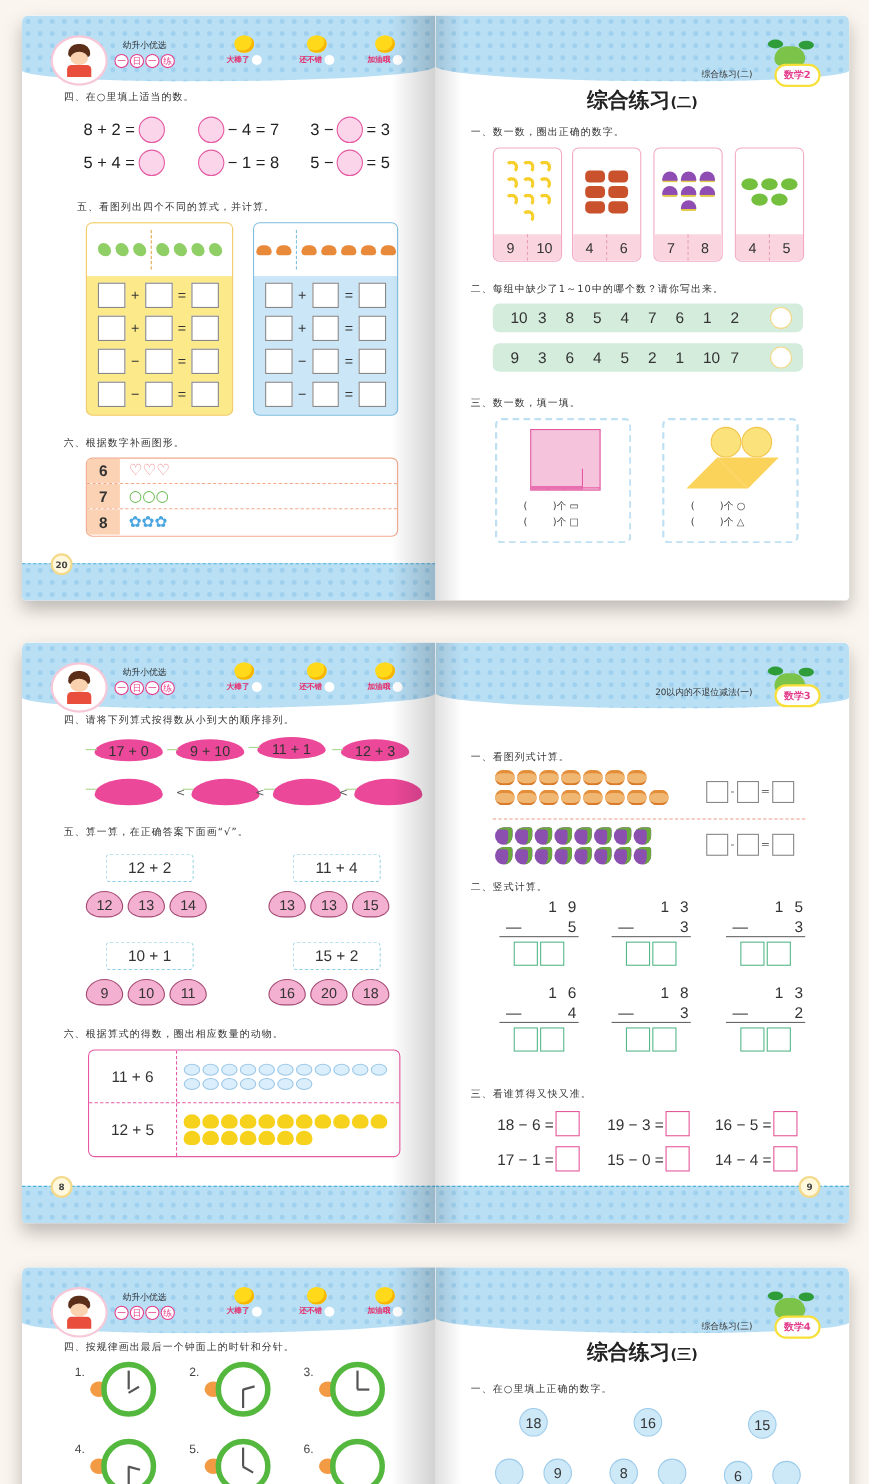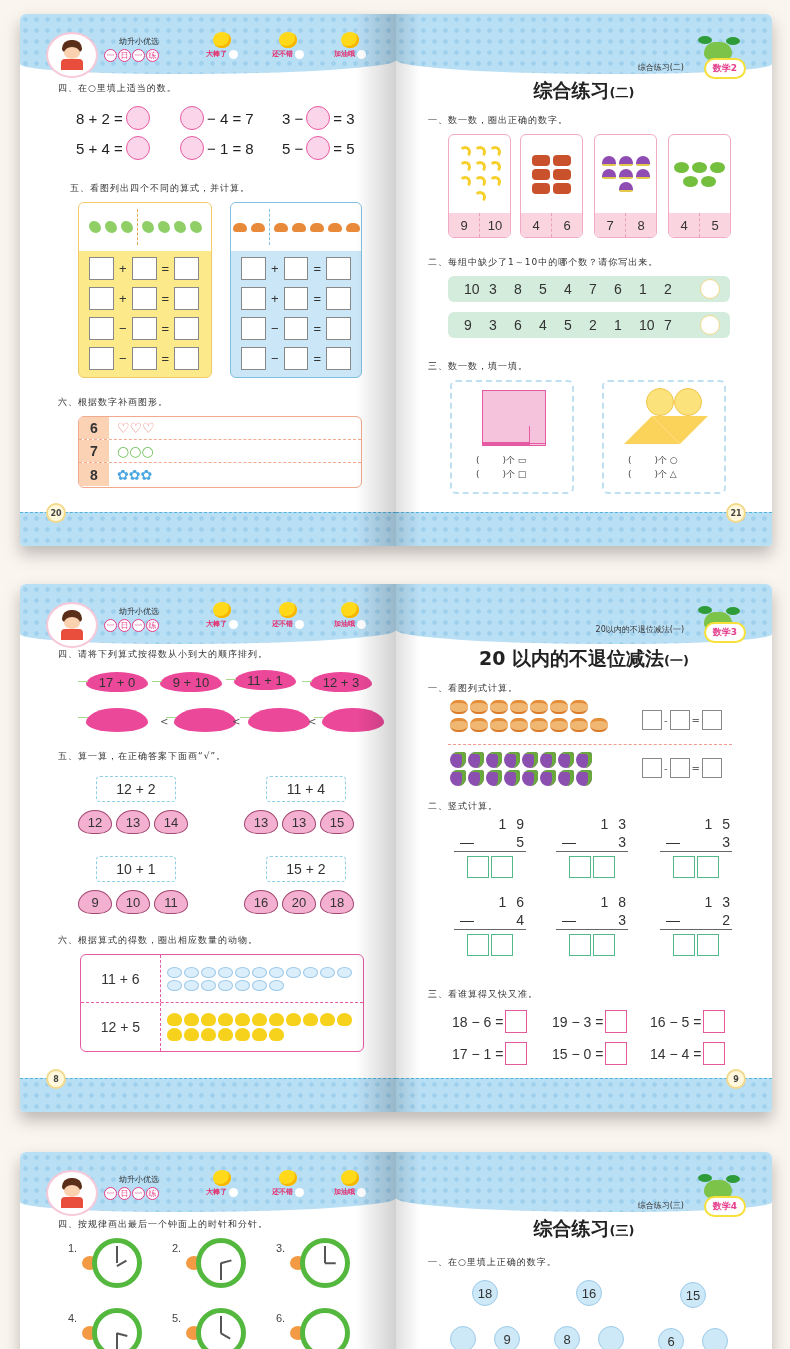--- a/index.html
+++ b/index.html
@@ -13,21 +13,21 @@
 .dots{background-color:#b9dff5;background-image:radial-gradient(circle,#9fd0ee 2px,transparent 2.5px);background-size:11px 11px}
 .hdr{position:absolute;left:0;right:0;top:0;height:60px}
 .hdr.wave{border-radius:0 0 60% 40%/0 0 14px 10px}
 .ftr{position:absolute;left:0;right:0;bottom:0;height:34px;border-top:1.5px dashed #4fb3d9}
 .pgnum{position:absolute;top:-10px;width:20px;height:20px;border-radius:50%;background:#fff8dc;border:2px solid #f3d98a;font-size:8px;font-weight:bold;display:flex;align-items:center;justify-content:center;color:#444}
 .avatar{position:absolute;left:26px;top:18px;width:52px;height:46px;border-radius:50%;background:#fff;border:2px solid #f6c8d8;display:flex;align-items:center;justify-content:center}
 .boy{width:22px;height:30px;position:relative}
 .boy .hair{position:absolute;left:1px;top:0;width:20px;height:12px;background:#5a2e18;border-radius:10px 10px 4px 4px}
 .boy .face{position:absolute;left:3px;top:7px;width:16px;height:12px;background:#fbd2b0;border-radius:50%}
 .boy .shirt{position:absolute;left:0;top:19px;width:22px;height:11px;background:#e94e3c;border-radius:4px 4px 0 0}
-.brand{position:absolute;left:84px;top:22px;text-align:right}
+.brand{position:absolute;left:84px;top:22px;text-align:center}
 .brand .sub{font-family:"DejaVu Serif",serif;font-size:8px;color:#333}
 .brand .row{display:flex;gap:1px;margin-top:2px}
 .brand .row span{width:13px;height:13px;border-radius:50%;border:1.5px solid #e43d8c;color:#e43d8c;background:#fff;font-size:8px;display:flex;align-items:center;justify-content:center}
 .rate{position:absolute;top:18px;display:flex;flex-direction:column;align-items:center}
 .chick{width:18px;height:16px;border-radius:50%;background:#ffd91a;box-shadow:inset -2px -2px 0 #f7b500}
 .rate .lbl{display:flex;align-items:center;gap:2px;font-size:7px;color:#e62d6c;font-weight:bold;margin-top:1px}
 .rate .circ{width:9px;height:9px;border-radius:50%;background:#fff}
 .rhdr-title{position:absolute;right:88px;top:48px;font-size:8px;color:#333}
 .badge{position:absolute;right:26px;top:44px;padding:2px 7px;background:#fff;border:2.5px solid #f8e03a;border-radius:12px;color:#e43d8c;font-size:9px;font-weight:bold}
 .frog{position:absolute;right:40px;top:28px;width:28px;height:18px;background:#7cc34a;border-radius:14px 14px 8px 8px}
@@ -389,23 +389,20 @@
       <div style="position:absolute;left:20px;top:6px;width:84px;height:60px">
         <div style="position:absolute;left:22px;top:0;width:28px;height:28px;border-radius:50%;background:#fbe27a;border:1px solid #f2c44a"></div>
         <div style="position:absolute;left:50px;top:0;width:28px;height:28px;border-radius:50%;background:#fbe27a;border:1px solid #f2c44a"></div>
         <div style="position:absolute;left:0;top:28px;width:0;height:0;border-left:28px solid transparent;border-right:28px solid transparent;border-bottom:28px solid #fbd35a"></div>
         <div style="position:absolute;left:28px;top:28px;width:0;height:0;border-left:28px solid transparent;border-right:28px solid transparent;border-top:28px solid #fbd35a"></div>
       </div>
       <div class="cnt" style="left:24px;top:72px">(        )个 ○</div>
       <div class="cnt" style="left:24px;top:86px">(        )个 △</div>
     </div>
 
-    <div class="ftr dots">
-        <div class="pgnum" style="right:26px">21</div>
-      </div>
   </div>
 </div>
 
 <div class="spread" style="top:584px;height:528px">
   <div class="page left">
     <div class="hdr dots wave"></div>
     <div class="avatar">
         <div class="boy">
           <div class="hair"></div>
           <div class="face"></div>
@@ -527,21 +524,20 @@
     <div class="ftr dots">
         <div class="pgnum" style="left:26px">8</div>
       </div>
   </div>
 
   <div class="page right">
     <div class="hdr dots" style="height:60px;border-radius:0 0 40% 60%/0 0 10px 14px"></div>
     <div class="frog"></div>
     <div class="rhdr-title" style="top:40px">20以内的不退位减法(一)</div>
     <div class="badge" style="top:38px">数学3</div>
-    <div class="ptitle" style="top:62px"><span>20 以内的不退位减法</span><small>(一)</small></div>
 
     <div class="q" style="left:32px;top:98px">一、看图列式计算。</div>
     <div class="food-row" style="left:54px;top:116px">
         <div class="burger"></div>
         <div class="burger"></div>
         <div class="burger"></div>
         <div class="burger"></div>
         <div class="burger"></div>
         <div class="burger"></div>
         <div class="burger"></div>

